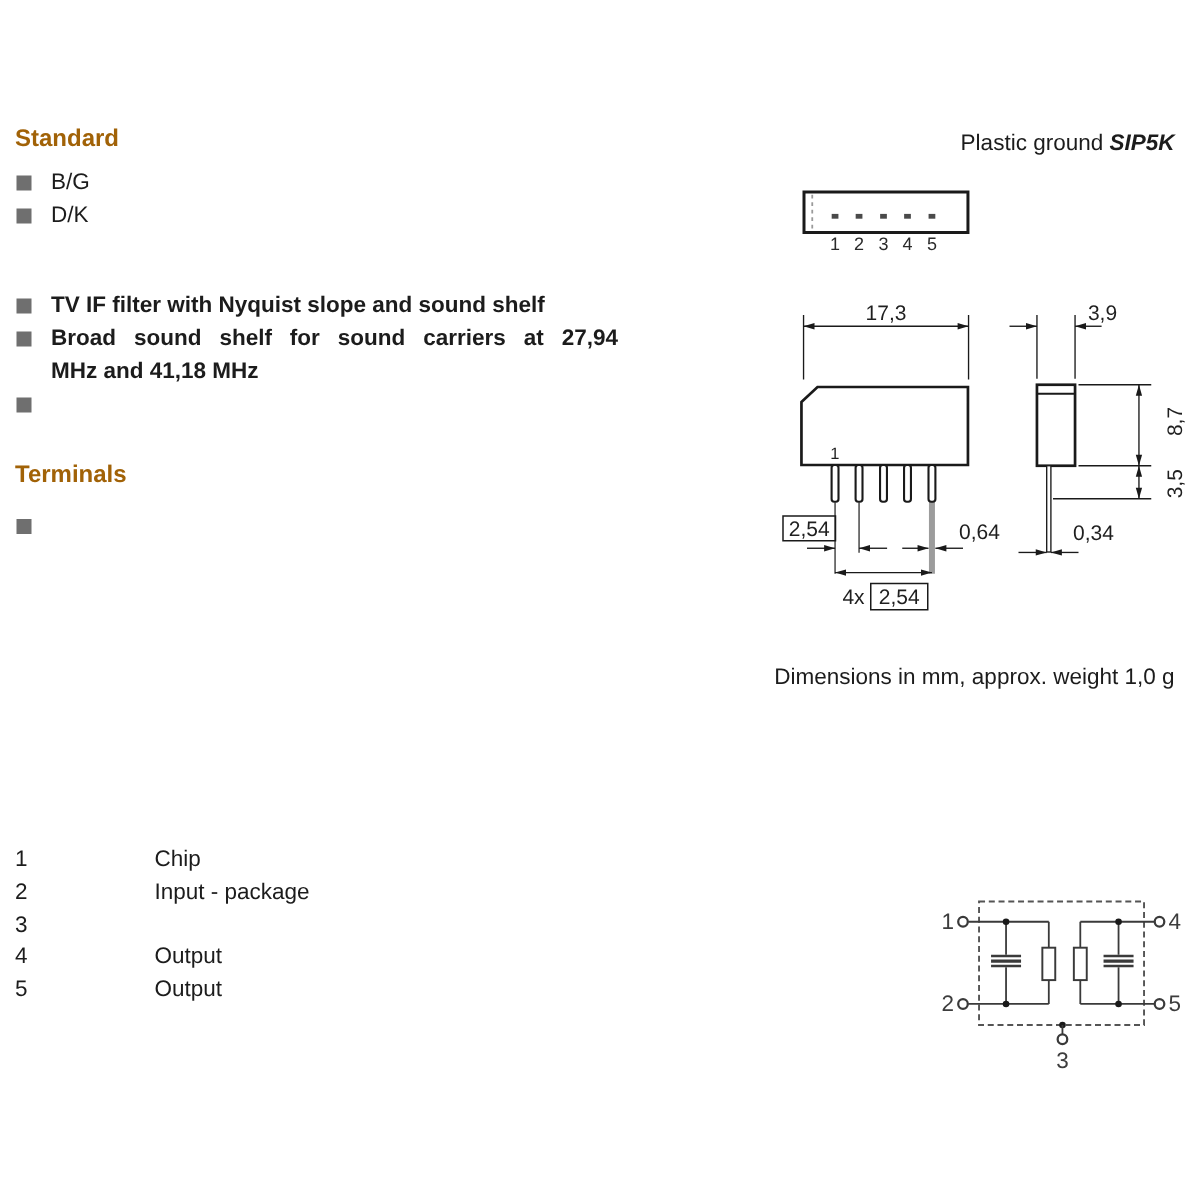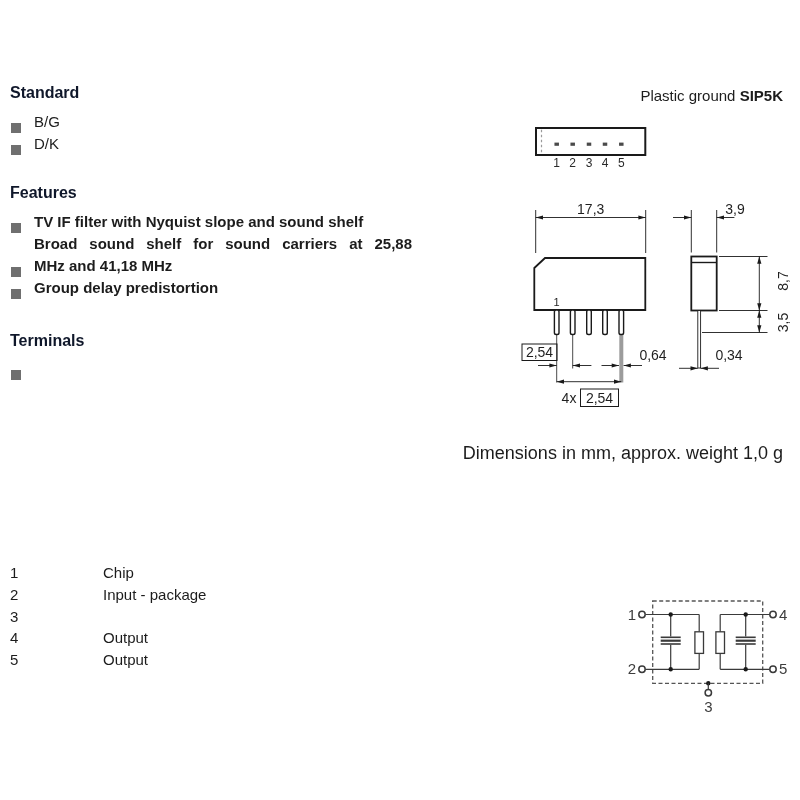--- a/index.html
+++ b/index.html
@@ -2,35 +2,35 @@
 <html><head>
 <meta charset="utf-8">
 <style>
   html,body{margin:0;padding:0;}
   body{
     width:800px;height:800px;background:#ffffff;position:relative;
     font-family:"Liberation Sans", sans-serif;color:#1c1c1c;
     -webkit-font-smoothing:antialiased;overflow:hidden;
   }
   .abs{position:absolute;}
-  h2.sec-head{font-size:16px;font-weight:bold;margin:0;line-height:18px;color:#0f172a;}
+  h2.sec-head{font-size:16px;font-weight:bold;margin:0;line-height:18px;color:#a16207;}
   .bullet-list{margin:0;padding:0;list-style:none;}
-  .bullet-item{display:flex;align-items:flex-end;line-height:22px;font-size:15px;}
+  .bullet-item{display:flex;align-items:flex-start;line-height:22px;font-size:15px;}
   .bullet-sq{flex:0 0 10px;width:10px;height:10px;background:#6f6f6f;margin:6px 13px 0 1px;}
   .feat-text{max-width:378px;}
   .just{width:378px;text-align:justify;text-align-last:justify;}
   #standard{left:10px;top:84px;}
   #standard .bullet-list{margin-top:9px;}
   #features{left:10px;top:184px;}
   #features .bullet-list{margin-top:9px;font-weight:bold;}
-  #terminals{left:10px;top:332px;}
+  #terminals{left:10px;top:308px;}
   #terminals .bullet-list{margin-top:14px;}
   #pkg-title{right:17px;top:87px;font-size:15px;}
-  #pkg-title b{font-weight:bold;}
-  #dim-note{right:17px;top:443px;font-size:18px;}
+  #pkg-title b{font-weight:bold;font-style:italic;}
+  #dim-note{right:17px;top:443px;font-size:15px;}
   #pin-config{left:10px;top:549px;}
   .pc-rows{margin-top:13px;font-size:15px;}
   .pc-row{display:flex;line-height:21.8px;}
   .pc-num{width:93px;}
   svg text{font-family:"Liberation Sans", sans-serif;fill:#1f1f1f;}
   .dimtxt{font-size:14px;}
   .pinnum{font-size:12px;fill:#2a2a2a;}
   .schlbl{font-size:15px;fill:#3d3d3d;}
 </style>
 </head>
@@ -44,36 +44,34 @@
       <span class="feat-text">B/G</span>
     </li>
     <li class="bullet-item">
       <span class="bullet-sq"></span>
       <span class="feat-text">D/K</span>
     </li>
   </ul>
 </section>
 
 <section id="features" class="abs">
-  <h2 class="sec-head">Features</h2>
   <ul class="bullet-list">
     <li class="bullet-item">
       <span class="bullet-sq"></span>
       <span class="feat-text">TV IF filter with Nyquist slope and sound shelf</span>
     </li>
     <li class="bullet-item">
       <span class="bullet-sq"></span>
       <span class="feat-text">
-        <span class="just" style="display:block;">Broad sound shelf for sound carriers at 25,88</span>
+        <span class="just" style="display:block;">Broad sound shelf for sound carriers at 27,94</span>
         <span style="display:block;">MHz and 41,18 MHz</span>
       </span>
     </li>
     <li class="bullet-item">
       <span class="bullet-sq"></span>
-      <span class="feat-text">Group delay predistortion</span>
     </li>
   </ul>
 </section>
 
 <section id="terminals" class="abs">
   <h2 class="sec-head">Terminals</h2>
   <ul class="bullet-list">
     <li class="bullet-item">
       <span class="bullet-sq"></span>
     </li>

